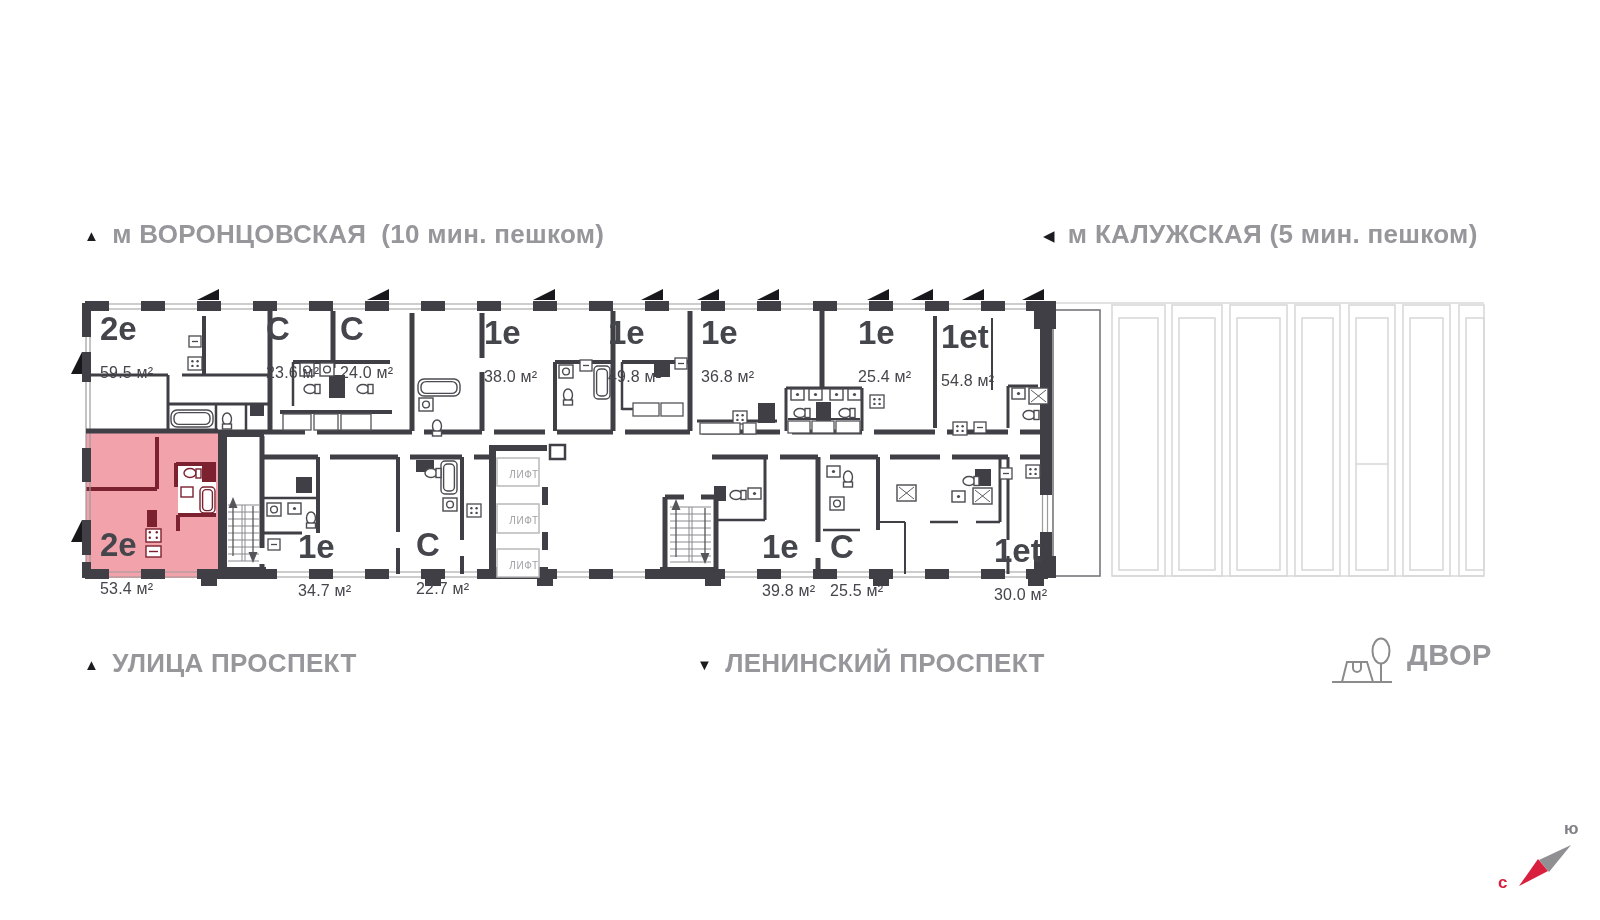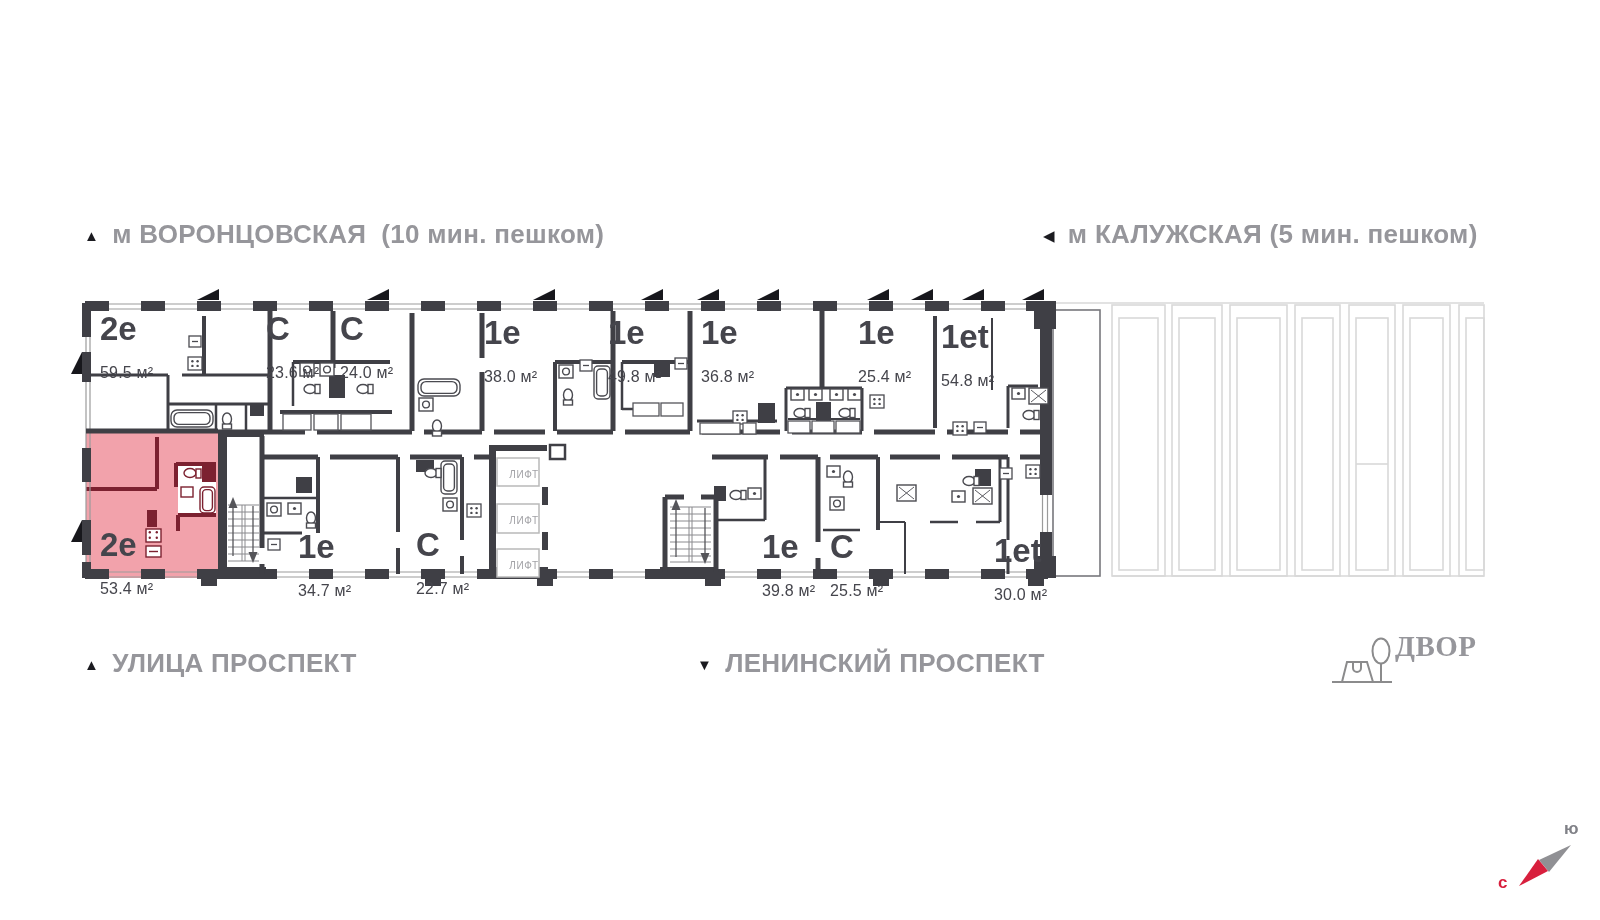--- a/index.html
+++ b/index.html
@@ -7,21 +7,21 @@
          font-family:"Liberation Sans","DejaVu Sans",sans-serif;}
   svg{position:absolute;left:0;top:0;}
   .street{position:absolute;display:flex;align-items:center;gap:13px;
           font-weight:bold;font-size:26px;color:#96969b;letter-spacing:.3px;white-space:pre;}
   .street .mk{font-size:15px;color:#1b1b20;line-height:1;transform:translateY(1px);}
   .apt{position:absolute;color:#45454c;line-height:1;}
   .apt .t{font-size:33px;font-weight:bold;letter-spacing:0;}
   .apt .a{font-size:16px;margin-top:20px;letter-spacing:.2px;}
   .lift{position:absolute;width:54px;height:26px;display:flex;align-items:center;justify-content:center;
         font-size:10px;color:#a2a2a6;letter-spacing:.6px;}
-  .yard{position:absolute;left:1328px;top:632px;display:flex;align-items:flex-start;gap:3px;font-family:Liberation Serif, serif;}
+  .yard{position:absolute;left:1328px;top:632px;display:flex;align-items:center;gap:15px;}
   .yard .yl{font-size:29px;font-weight:bold;color:#96969b;letter-spacing:.5px;line-height:1;padding-bottom:2px;}
   .cdir{position:absolute;font-size:17px;font-weight:bold;line-height:1;}
 </style>
 </head>
 <body>
 
 <div class="stage">
 
 <svg width="1600" height="920" viewBox="0 0 1600 920">
   <defs>

